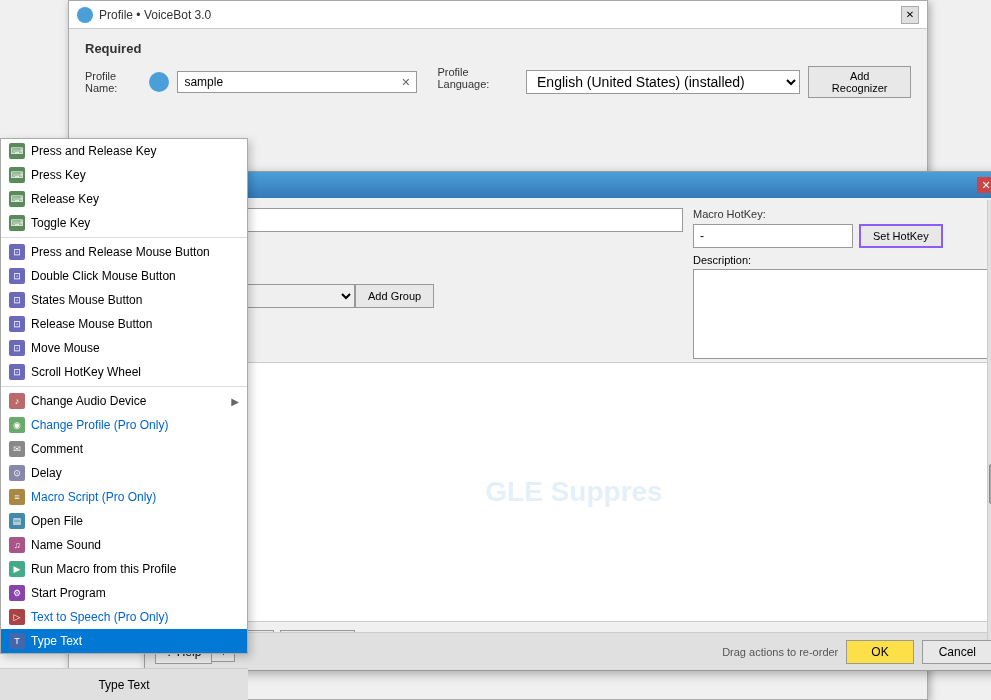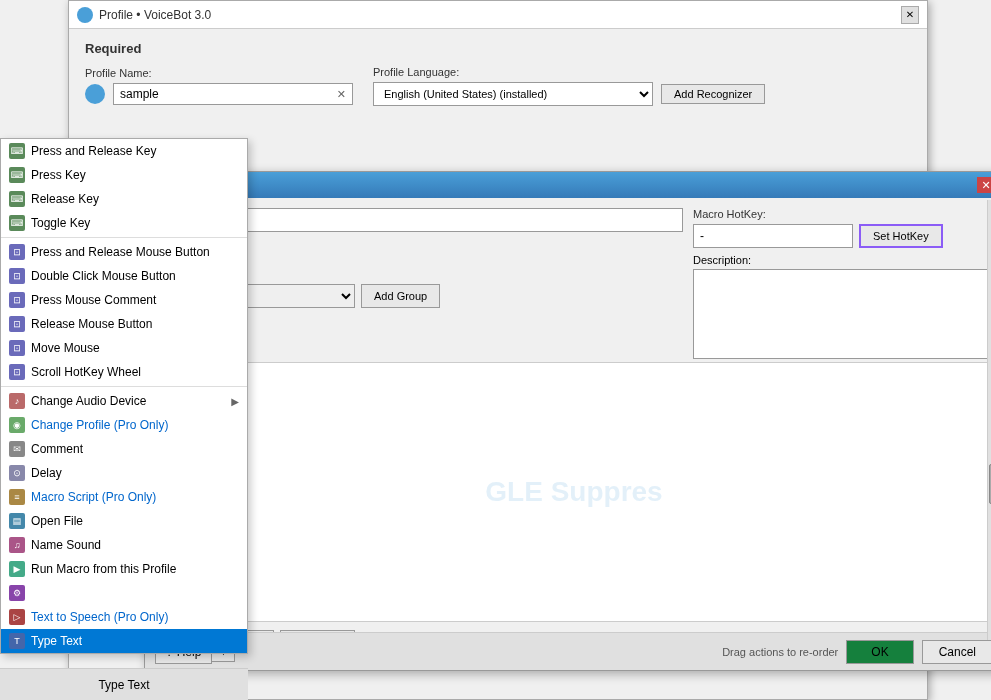--- a/index.html
+++ b/index.html
@@ -81,21 +81,21 @@
 
     .form-row {
       display: flex;
       align-items: center;
       gap: 20px;
       margin-bottom: 12px;
     }
 
     .form-group {
       display: flex;
-      flex-direction: column;
+      flex-direction: row;
       gap: 4px;
     }
 
     .form-label {
       font-size: 11px;
       color: #333;
     }
 
     .profile-name-input {
       display: flex;
@@ -125,21 +125,21 @@
       align-items: center;
       gap: 8px;
     }
 
     .lang-select-box {
       width: 280px;
       height: 24px;
       border: 1px solid #999;
       background: #fff;
       padding: 2px 6px;
-      font-size: 11px;
+      font-size: 14px;
     }
 
     .add-recognizer-btn {
       padding: 3px 12px;
       font-size: 11px;
       border: 1px solid #999;
       background: #e8e8e8;
       cursor: pointer;
     }
 
@@ -257,21 +257,20 @@
       background: #c8c8c8;
       border: 1px solid #aaa;
       cursor: pointer;
       font-size: 11px;
       color: #888;
     }
 
     .vb-group-row {
       display: flex;
       align-items: center;
-      gap: 6px;
       margin-bottom: 8px;
     }
 
     .vb-group-select {
       width: 200px;
       height: 24px;
       border: 1px solid #999;
       font-size: 11px;
     }
 
@@ -339,21 +338,21 @@
       font-size: 11px;
       color: #555;
       flex: 1;
       text-align: right;
     }
 
     .vb-ok-btn {
       padding: 4px 24px;
       font-size: 12px;
       border: 1px solid #999;
-      background: #15803d;
+      background: #fde047;
       cursor: pointer;
     }
 
     .vb-cancel-btn {
       padding: 4px 16px;
       font-size: 12px;
       border: 1px solid #999;
       background: #e8e8e8;
       cursor: pointer;
     }
@@ -595,21 +594,21 @@
     <div class="menu-item">
       <div class="item-icon" style="width: 16px; height: 16px; border-radius: 2px; background: rgb(106, 106, 186); display: flex; align-items: center; justify-content: center; font-size: 9px; color: white;">⊡</div>
       <span style="flex: 1 1 0%;">Press and Release Mouse Button</span>
     </div>
     <div class="menu-item">
       <div class="item-icon" style="width: 16px; height: 16px; border-radius: 2px; background: rgb(106, 106, 186); display: flex; align-items: center; justify-content: center; font-size: 9px; color: white;">⊡</div>
       <span style="flex: 1 1 0%;">Double Click Mouse Button</span>
     </div>
     <div class="menu-item">
       <div class="item-icon" style="width: 16px; height: 16px; border-radius: 2px; background: rgb(106, 106, 186); display: flex; align-items: center; justify-content: center; font-size: 9px; color: white;">⊡</div>
-      <span style="flex: 1 1 0%;">Press Mouse Comment</span>
+      <span style="flex: 1 1 0%;">States Mouse Button</span>
     </div>
     <div class="menu-item">
       <div class="item-icon" style="width: 16px; height: 16px; border-radius: 2px; background: rgb(106, 106, 186); display: flex; align-items: center; justify-content: center; font-size: 9px; color: white;">⊡</div>
       <span style="flex: 1 1 0%;">Release Mouse Button</span>
     </div>
     <div class="menu-item">
       <div class="item-icon" style="width: 16px; height: 16px; border-radius: 2px; background: rgb(106, 106, 186); display: flex; align-items: center; justify-content: center; font-size: 9px; color: white;">⊡</div>
       <span style="flex: 1 1 0%;">Move Mouse</span>
     </div>
     <div class="menu-item">
@@ -645,20 +644,21 @@
     <div class="menu-item">
       <div class="item-icon" style="width: 16px; height: 16px; border-radius: 2px; background: rgb(170, 85, 136); display: flex; align-items: center; justify-content: center; font-size: 9px; color: white;">♫</div>
       <span style="flex: 1 1 0%;">Name Sound</span>
     </div>
     <div class="menu-item">
       <div class="item-icon" style="width: 16px; height: 16px; border-radius: 2px; background: rgb(68, 170, 136); display: flex; align-items: center; justify-content: center; font-size: 9px; color: white;">▶</div>
       <span style="flex: 1 1 0%;">Run Macro from this Profile</span>
     </div>
     <div class="menu-item">
       <div class="item-icon" style="width: 16px; height: 16px; border-radius: 2px; background: rgb(136, 68, 170); display: flex; align-items: center; justify-content: center; font-size: 9px; color: white;">⚙</div>
+      <span style="flex: 1 1 0%;">Start Program</span>
     </div>
     <div class="menu-item pro-only">
       <div class="item-icon" style="width: 16px; height: 16px; border-radius: 2px; background: rgb(170, 68, 68); display: flex; align-items: center; justify-content: center; font-size: 9px; color: white;">▷</div>
       <span style="flex: 1 1 0%;">Text to Speech (Pro Only)</span>
     </div>
     <div class="menu-item selected">
       <div class="item-icon" style="width: 16px; height: 16px; border-radius: 2px; background: rgb(68, 102, 170); display: flex; align-items: center; justify-content: center; font-size: 9px; color: white;">T</div>
       <span style="flex: 1 1 0%;">Type Text</span>
     </div>
   </div>

